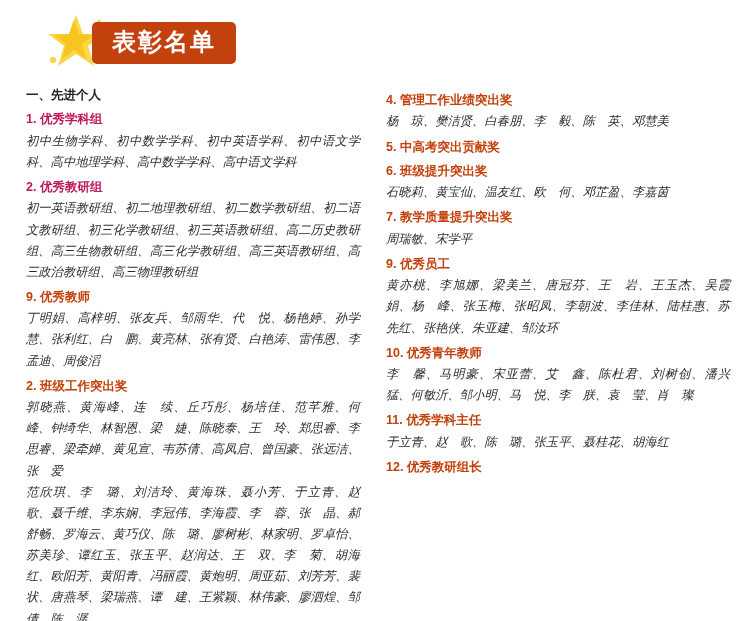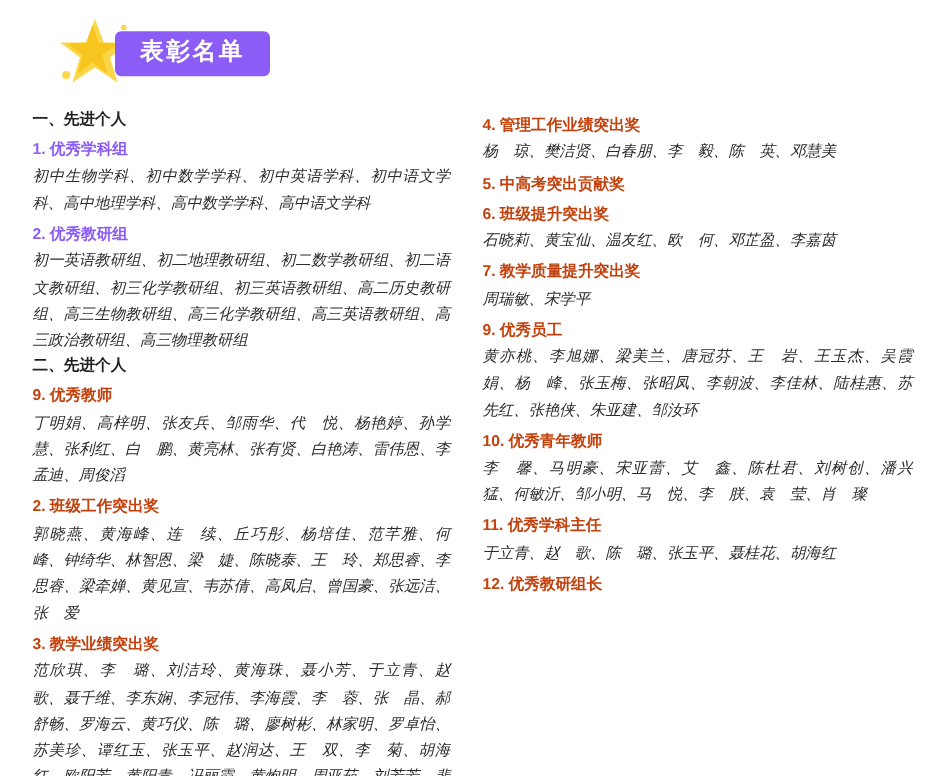--- a/index.html
+++ b/index.html
@@ -36,23 +36,23 @@
     position: relative;
     width: 62px;
     height: 58px;
     flex: 0 0 auto;
   }
   .star-badge svg {
     display: block;
   }
   .title-pill {
     margin-left: -14px;
-    background: #8b5cf6;
+    background: #c2410c;
     color: #ffffff;
-    font-size: 19px;
+    font-size: 24px;
     font-weight: bold;
     letter-spacing: 2px;
     padding: 7px 20px 8px 20px;
     border-radius: 5px;
     line-height: 1.1;
     position: relative;
     z-index: 2;
   }
 
   
@@ -84,21 +84,21 @@
     line-height: 1.55;
     margin-top: 6px;
     margin-bottom: 1px;
   }
   .section-head:first-child {
     margin-top: 0;
   }
   .sub-head {
     font-size: 12.5px;
     font-weight: bold;
-    color: #8b5cf6;
+    color: #be185d;
     line-height: 1.55;
     margin-top: 5px;
     margin-bottom: 1px;
   }
   .sub-head.blue {
     color: #c2410c;
   }
   .names {
     font-size: 12.3px;
     line-height: 1.72;
@@ -139,32 +139,30 @@
         <div class="sub-head">1. 优秀学科组</div>
         <div class="names">初中生物学科、初中数学学科、初中英语学科、初中语文学科、高中地理学科、高中数学学科、高中语文学科</div>
       </div>
 
       <div class="block">
         <div class="sub-head">2. 优秀教研组</div>
         <div class="names">初一英语教研组、初二地理教研组、初二数学教研组、初二语文教研组、初三化学教研组、初三英语教研组、高二历史教研组、高三生物教研组、高三化学教研组、高三英语教研组、高三政治教研组、高三物理教研组</div>
       </div>
 
       <div class="block">
-        <div class="section-head">二、先进个人</div>
         <div class="sub-head blue">9. 优秀教师</div>
         <div class="names">丁明娟、高梓明、张友兵、邹雨华、代　悦、杨艳婷、孙学慧、张利红、白　鹏、黄亮林、张有贤、白艳涛、雷伟恩、李孟迪、周俊滔</div>
       </div>
 
       <div class="block">
         <div class="sub-head blue">2. 班级工作突出奖</div>
         <div class="names">郭晓燕、黄海峰、连　续、丘巧彤、杨培佳、范芊雅、何　峰、钟绮华、林智恩、梁　婕、陈晓泰、王　玲、郑思睿、李思睿、梁牵婵、黄见宣、韦苏倩、高凤启、曾国豪、张远洁、张　爱</div>
       </div>
 
       <div class="block">
-        <div class="sub-head blue">3. 教学业绩突出奖</div>
         <div class="names">范欣琪、李　璐、刘洁玲、黄海珠、聂小芳、于立青、赵　歌、聂千维、李东娴、李冠伟、李海霞、李　蓉、张　晶、郝舒畅、罗海云、黄巧仪、陈　璐、廖树彬、林家明、罗卓怡、苏美珍、谭红玉、张玉平、赵润达、王　双、李　菊、胡海红、欧阳芳、黄阳青、冯丽霞、黄炮明、周亚茹、刘芳芳、裴　状、唐燕琴、梁瑞燕、谭　建、王紫颖、林伟豪、廖泗煌、邹　倩、陈　潺</div>
       </div>
 
     </div>
 
     <div class="col col-right">
 
       <div class="block">
         <div class="sub-head blue">4. 管理工作业绩突出奖</div>
         <div class="names">杨　琼、樊洁贤、白春朋、李　毅、陈　英、邓慧美</div>

